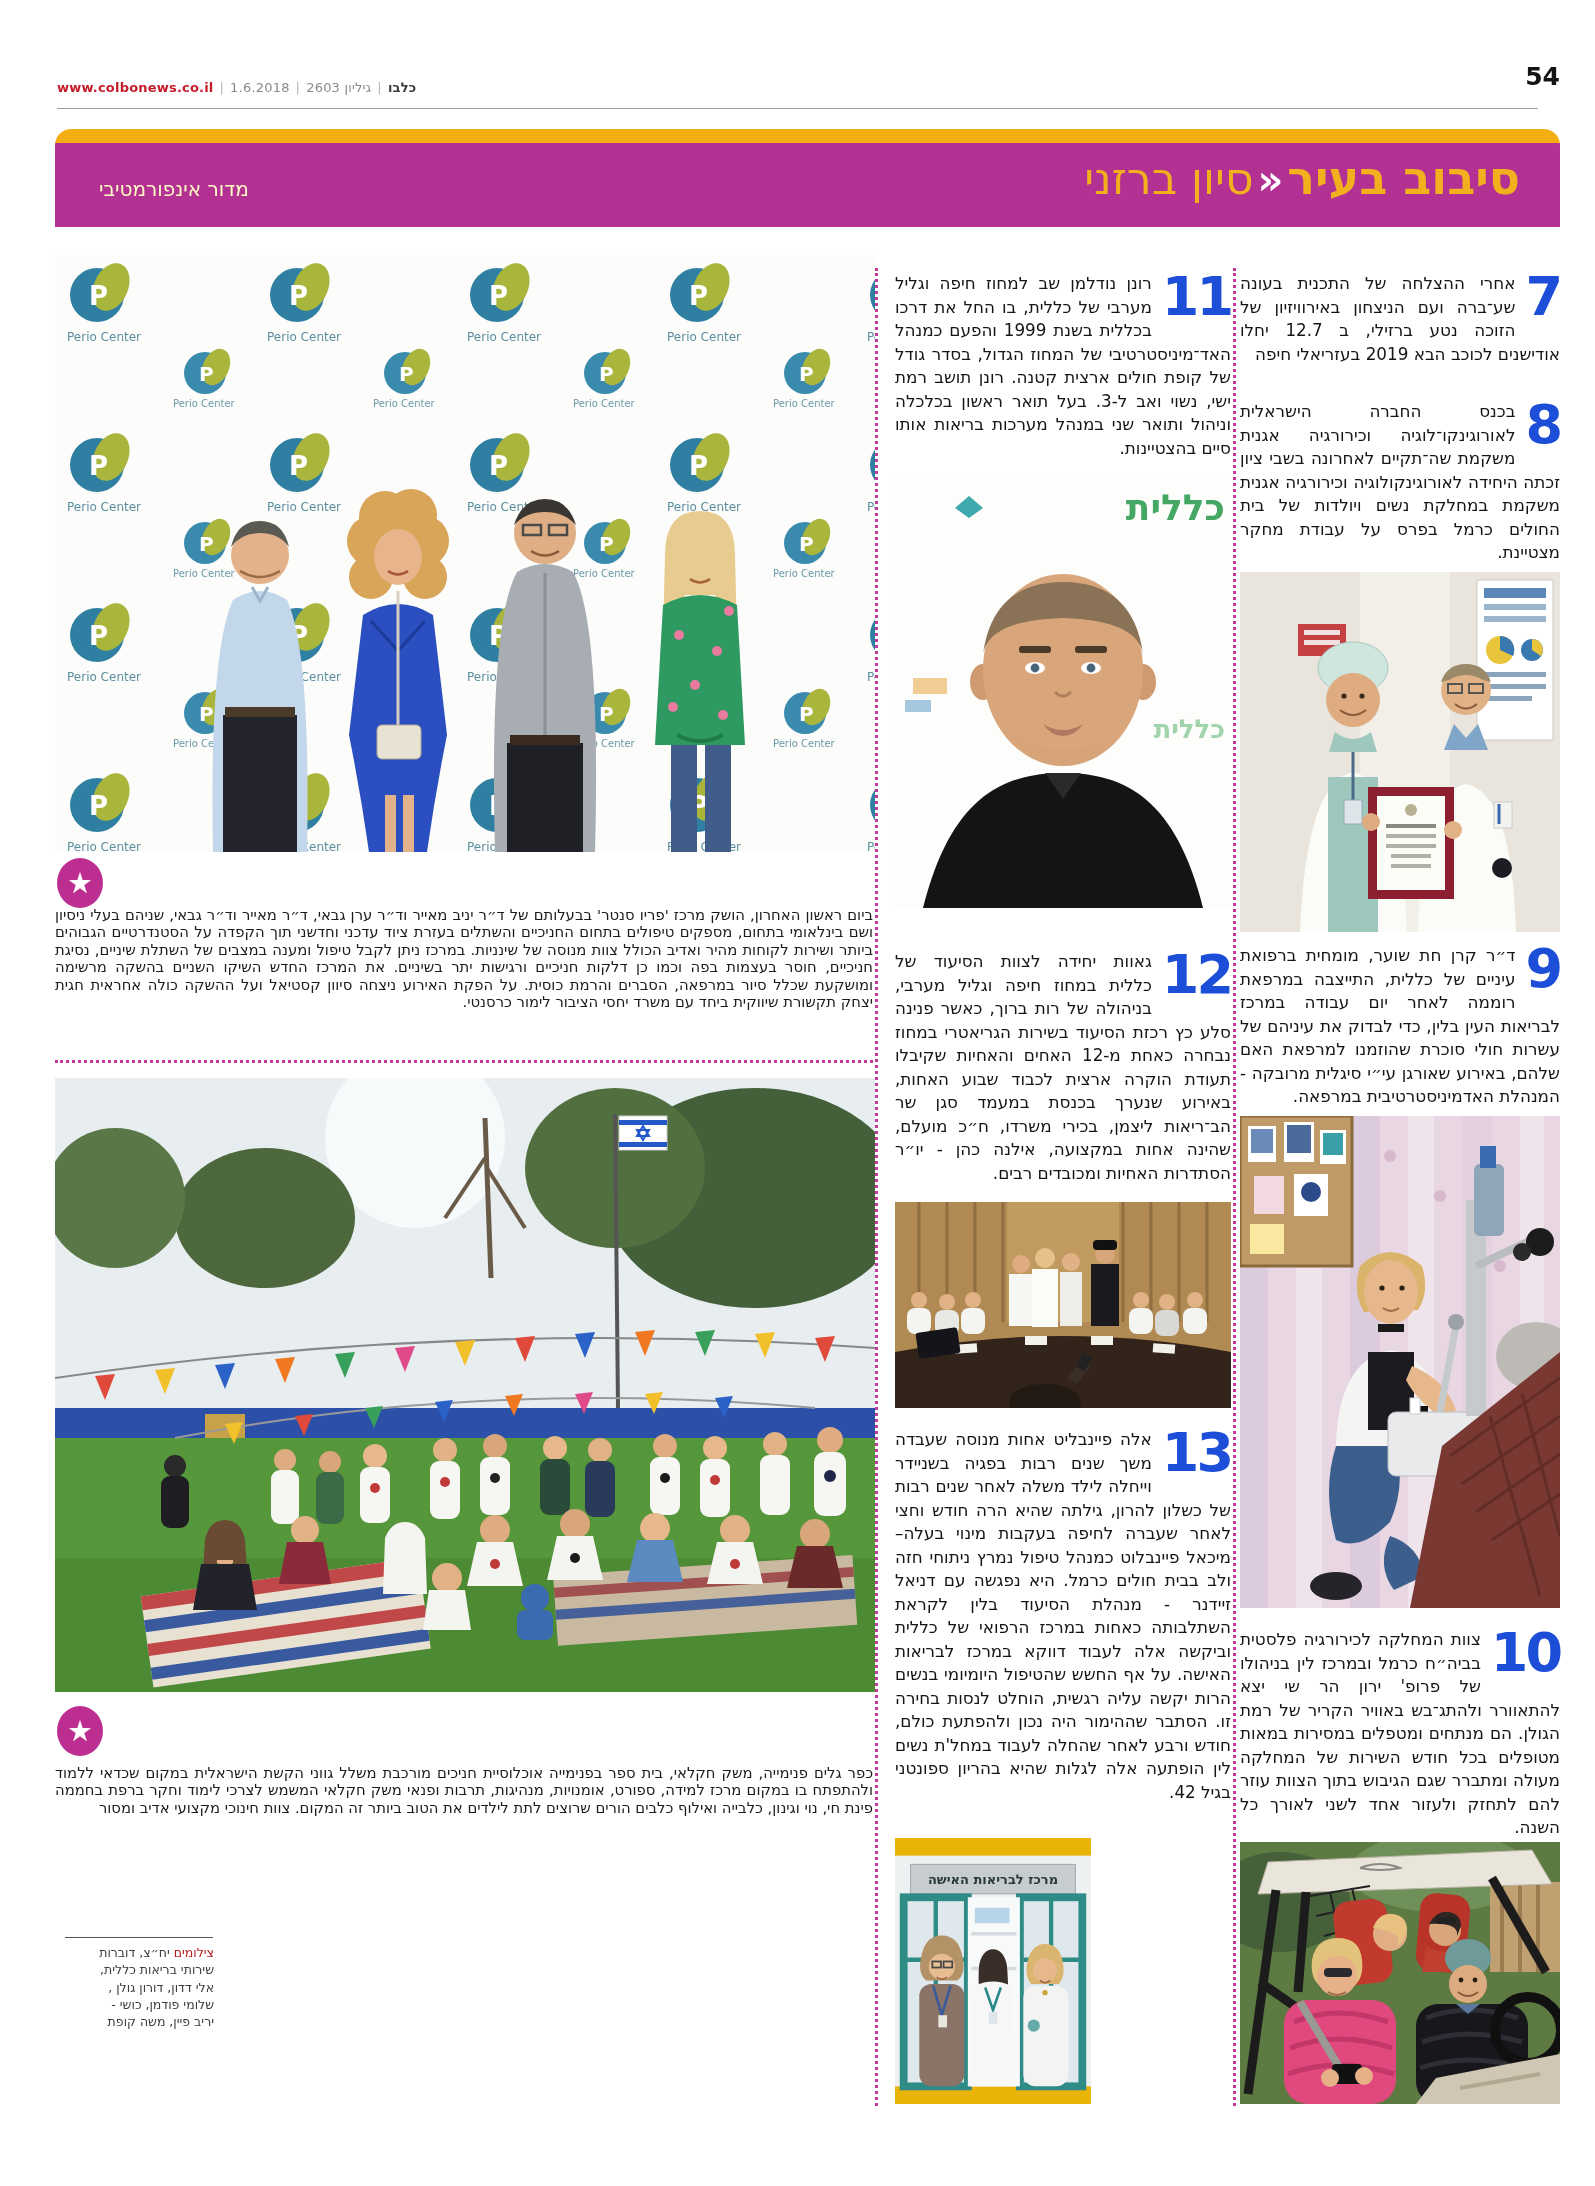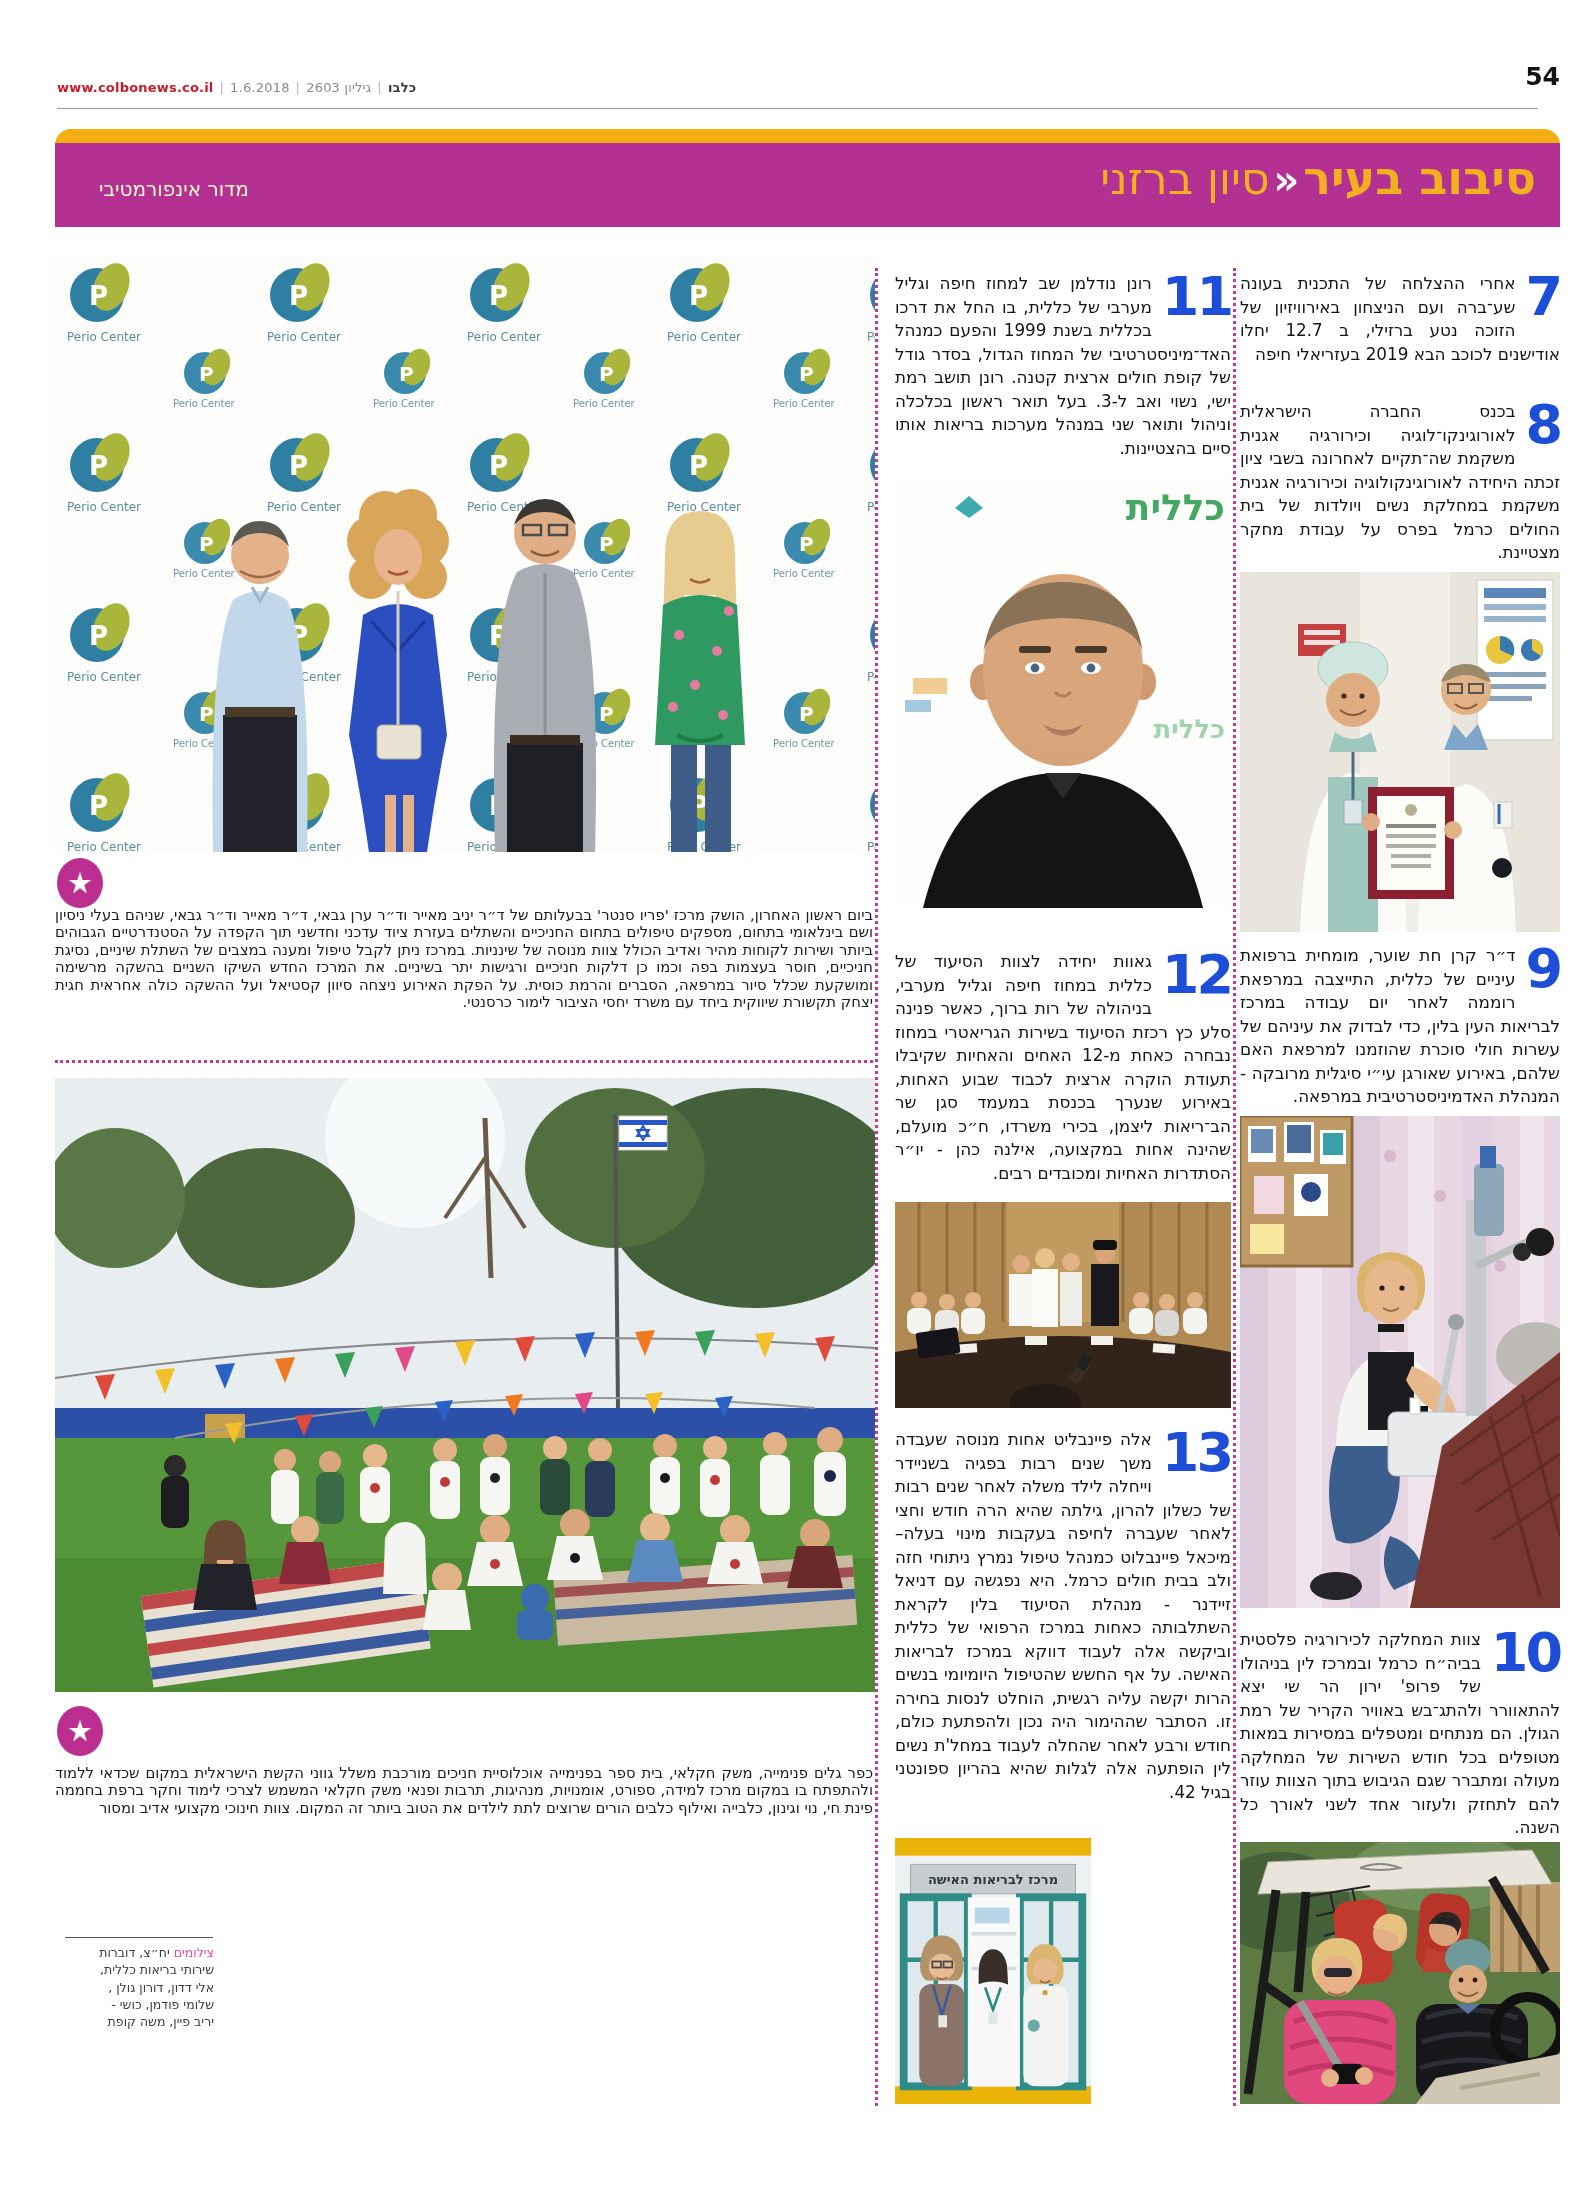--- a/index.html
+++ b/index.html
@@ -13,42 +13,42 @@
   .header-meta{font-size:13px;color:#8a8a8a;letter-spacing:.2px;white-space:nowrap;}
   .header-meta .url{color:#c61b28;font-weight:bold;}
   .header-meta .paper{color:#3a3a3a;font-weight:bold;text-align:right;}
   .header-meta .sep{color:#b5b5b5;padding:0 6px;}
   .page-number{font-size:25px;font-weight:bold;color:#141414;}
   .header-rule{border-top:1px solid #9e9e9e;height:0;}
   
   .banner{border-radius:16px 16px 0 0;overflow:hidden;}
   .banner .ybar{height:14px;background:#f2ae13;}
   .banner .mag{height:84px;background:#b23193;position:relative;}
-  .headline{position:absolute;right:24px;top:8px;direction:rtl;white-space:nowrap;}
+  .headline{position:absolute;right:40px;top:8px;direction:rtl;white-space:nowrap;}
   .headline .section{font-size:46px;font-weight:bold;color:#f2b01f;}
   .headline .guillemet{font-size:40px;font-weight:bold;color:#ffffff;padding:0 4px;}
   .headline .author{font-size:44px;font-weight:normal;color:#f2b01f;}
   .subsection{position:absolute;left:44px;top:34px;color:#fef9c3;font-size:20px;}
   
   .vdots{width:0;border-right:3px dotted #c13a9a;}
   .hdots{height:0;border-top:3px dotted #c13a9a;}
   
   .item{font-size:16.8px;line-height:1.4;text-align:justify;color:#151515;}
   .item .num{
     float:right;font-size:54px;font-weight:bold;color:#1d4ed8;
     line-height:.8;margin:3px 0 2px 10px;letter-spacing:-3px;
   }
   .caption{font-size:14.8px;line-height:1.18;text-align:justify;color:#1c1c1c;}
   .star{
     width:46px;height:50px;border-radius:50%;background:#bc2f90;color:#fff;
     display:flex;align-items:center;justify-content:center;font-size:29px;line-height:1;
   }
   
   .credits{font-size:12.5px;line-height:1.38;color:#3c3c3c;text-align:right;}
-  .credits .muted{color:#ec4899;}
+  .credits .muted{color:#b91c1c;}
   .credits-rule{border-top:1px solid #555;height:0;}
   
   .photo{overflow:hidden;background:#eab308;}
   .photo svg{display:block;width:100%;height:100%;}
 </style>
 </head>
 <body>
 
 <div class="abs header-meta" style="left:57px;top:80px;">
   <span class="url">www.colbonews.co.il</span><span class="sep">|</span><span class="paper rtl">כלבו</span><span class="sep">|</span><span class="rtl" style="display:inline-block;">גיליון 2603</span><span class="sep">|</span><span>1.6.2018</span>

